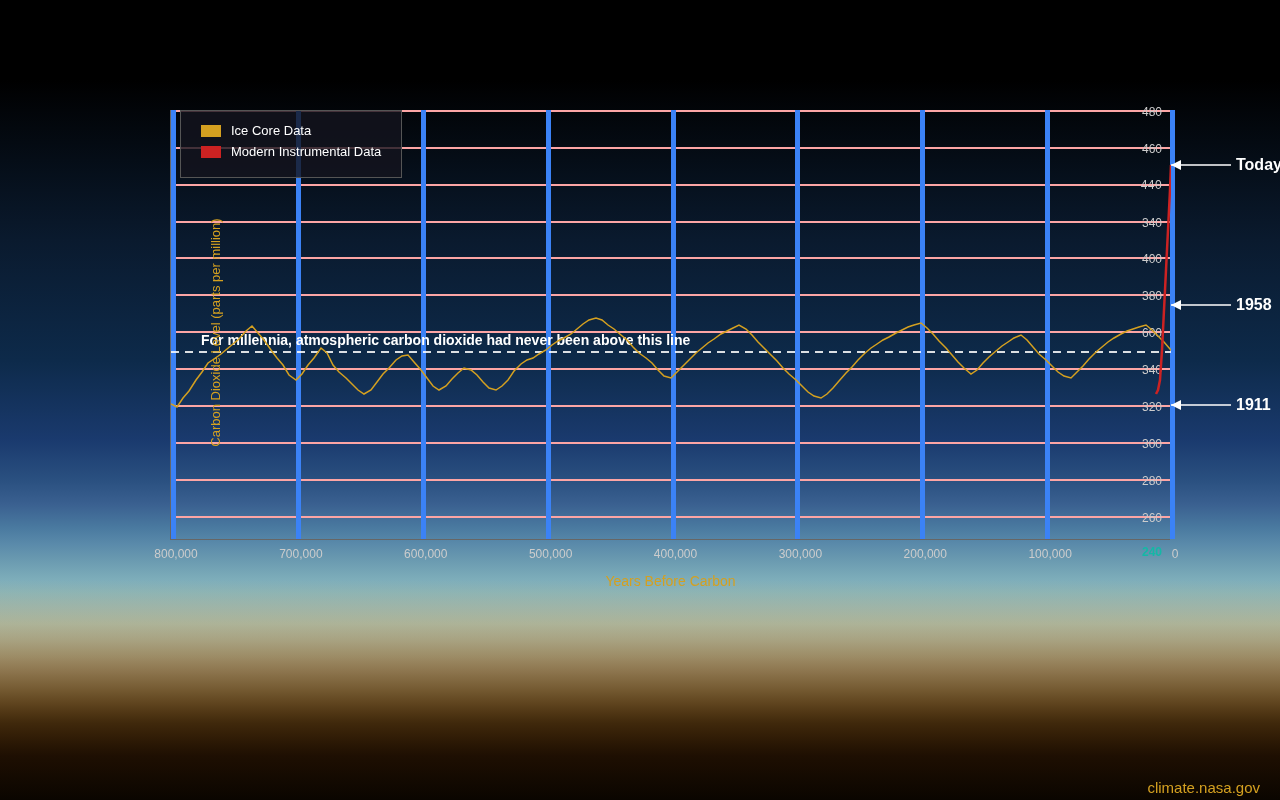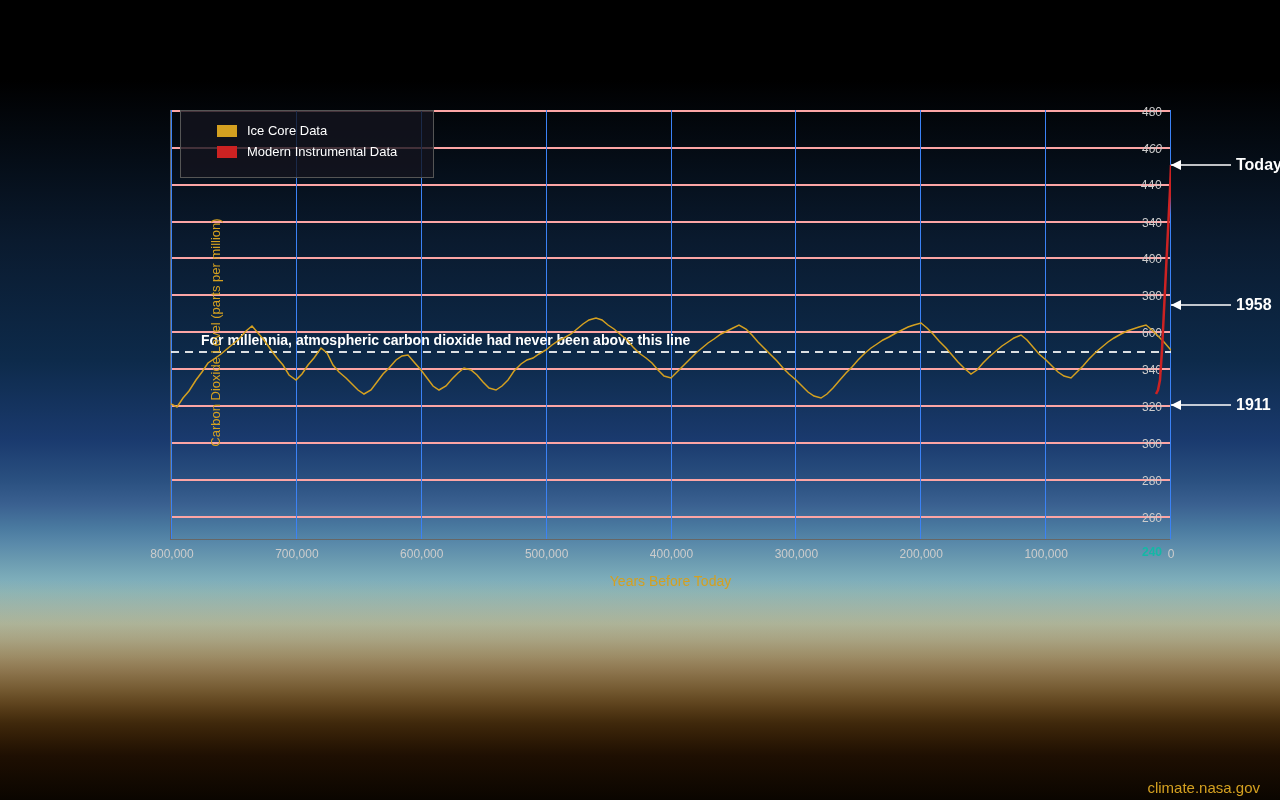--- a/index.html
+++ b/index.html
@@ -84,21 +84,21 @@
       position: absolute;
       width: 100%;
       border-top: 2px solid #fca5a5;
       left: 0;
     }
 
     
     .v-grid {
       position: absolute;
       height: 100%;
-      border-left: 1px solid #3b82f6;
+      border-left: 5px solid #3b82f6;
       top: 0;
     }
 
     .y-label {
       position: absolute;
       right: 8px;
       color: #ccc;
       font-size: 12px;
       transform: translateY(-50%);
     }
@@ -131,21 +131,21 @@
       font-size: 14px;
     }
 
     
     #legend {
       position: absolute;
       top: 30px;
       left: 100px;
       background: rgba(20,20,30,0.8);
       border: 1px solid #555;
-      padding: 12px 36px;
+      padding: 12px 20px;
       color: white;
       font-size: 13px;
     }
 
     .legend-item {
       display: flex;
       align-items: center;
       margin-bottom: 6px;
     }
 
@@ -180,21 +180,21 @@
 <div id="bg"></div>
 <div id="landscape"></div>
 
 <div id="chart-container">
 
   <div id="chart-area">
 
     <div class="h-grid" style="top: 0%;">
       <span class="y-label">480</span>
     </div>
-    <div class="h-grid" style="top: 8.59%; font-style: italic;">
+    <div class="h-grid" style="top: 8.59%;">
       <span class="y-label">460</span>
     </div>
     <div class="h-grid" style="top: 17.19%; font-family: Liberation Mono, monospace;">
       <span class="y-label">440</span>
     </div>
     <div class="h-grid" style="top: 25.78%;">
       <span class="y-label">340</span>
     </div>
     <div class="h-grid" style="top: 34.38%;">
       <span class="y-label">400</span>
@@ -1879,21 +1879,21 @@
       <polygon points="1000,295 1010,290 1010,300" fill="white"></polygon>
 
       <text x="1065" y="60" fill="white" font-size="16" font-weight="bold">Today</text>
       <text x="1065" y="200" fill="white" font-size="16" font-weight="bold">1958</text>
       <text x="1065" y="300" fill="white" font-size="16" font-weight="bold">1911</text>
 
     </svg>
 
     <div id="y-axis-title">Carbon Dioxide Level (parts per million)</div>
 
-    <div id="x-axis-title">Years Before Today</div>
+    <div id="x-axis-title">Years Before Carbon</div>
 
   </div>
 
   <div id="legend">
     <div class="legend-item">
       <div class="legend-color" style="background:#d4a020;"></div>
       <span>Ice Core Data</span>
     </div>
     <div class="legend-item">
       <div class="legend-color" style="background:#cc2222;"></div>

